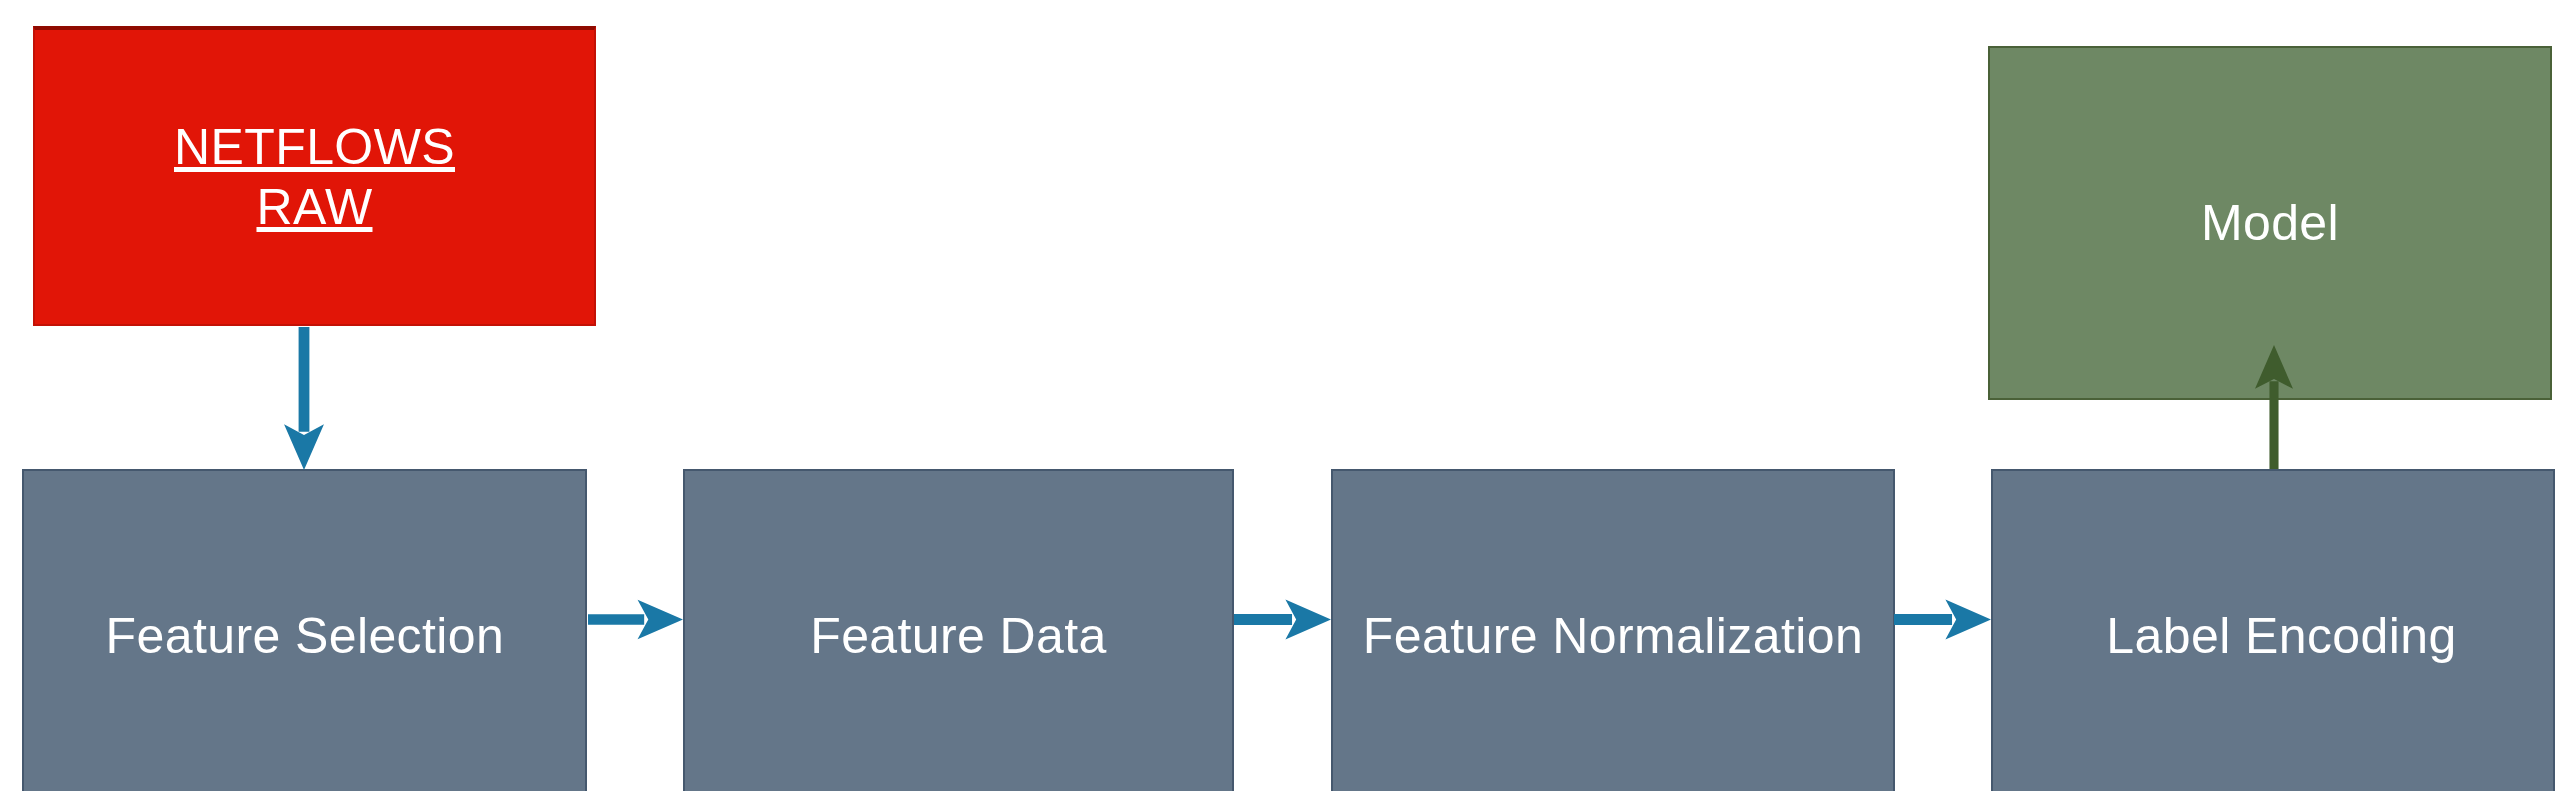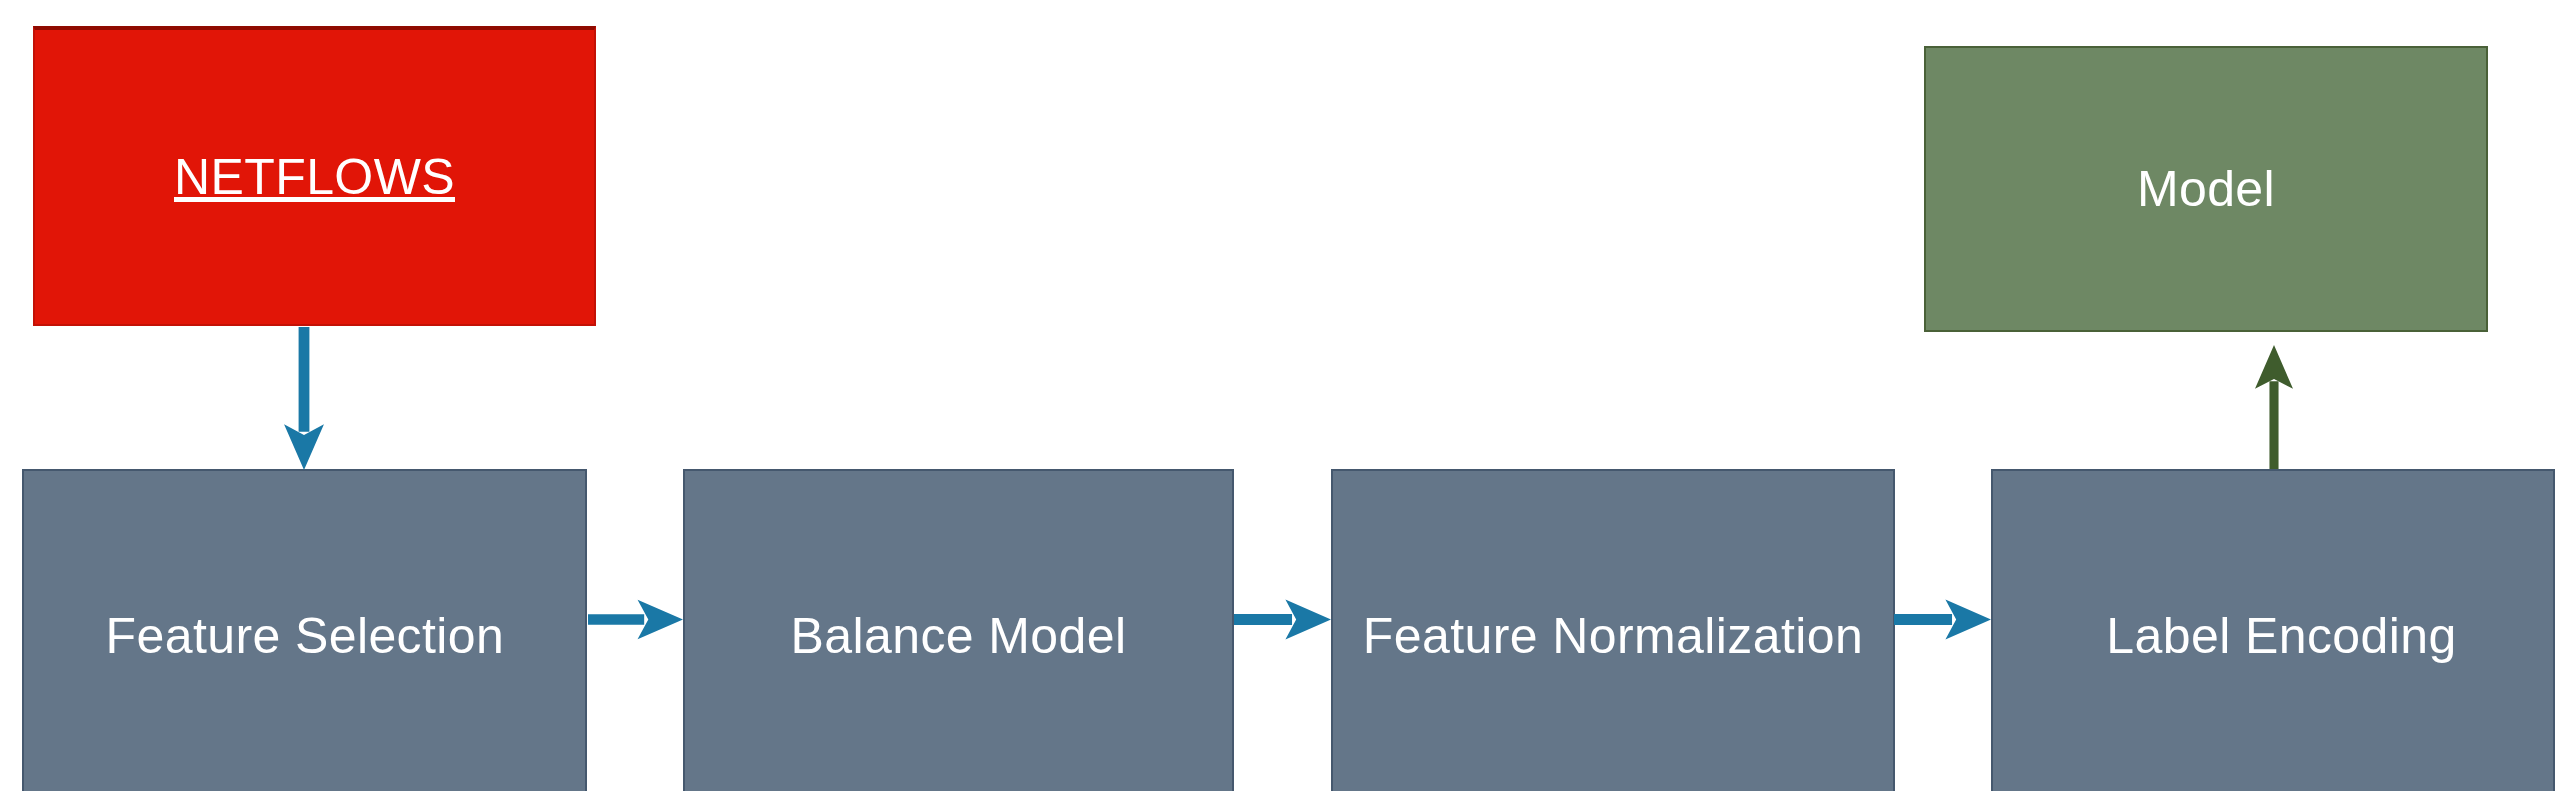--- a/index.html
+++ b/index.html
@@ -48,22 +48,22 @@
     top: 469px;
     height: 336px;
   }
 
   .node-feature-selection   { left: 22.4px;   width: 565px; }
   .node-balance-data        { left: 683px;  width: 551px; }
   .node-feature-normalization { left: 1331px; width: 564px; }
   .node-label-encoding      { left: 1991px; width: 564px; padding-left: 17px; }
 
   .node-model {
-    left: 1924px; top: 46px;
-    width: 564px; height: 286px;
+    left: 1988px; top: 46px;
+    width: 564px; height: 354px;
     background: var(--model-box, #6e8864);
     border: 2.5px solid #4a6138;
   }
 
   .arrow {
     position: absolute;
     display: block;
   }
 
   .arrow-blue line    { stroke: var(--flow-arrow, #1a78a6); }
@@ -74,33 +74,34 @@
   .raw-label-line { display: block; }
 </style>
 </head>
 <body>
 
 <div id="canvas">
 
   <div class="node node-raw">
     <div>
       <span class="raw-label-line">NETFLOWS</span>
+      <span class="raw-label-line">RAW</span>
     </div>
   </div>
 
   <div class="node node-model">
     <span>Model</span>
   </div>
 
   <div class="node node-process node-feature-selection">
     <span>Feature Selection</span>
   </div>
 
   <div class="node node-process node-balance-data">
-    <span>Balance Model</span>
+    <span>Feature Data</span>
   </div>
 
   <div class="node node-process node-feature-normalization">
     <span>Feature Normalization</span>
   </div>
 
   <div class="node node-process node-label-encoding">
     <span>Label Encoding</span>
   </div>
 

